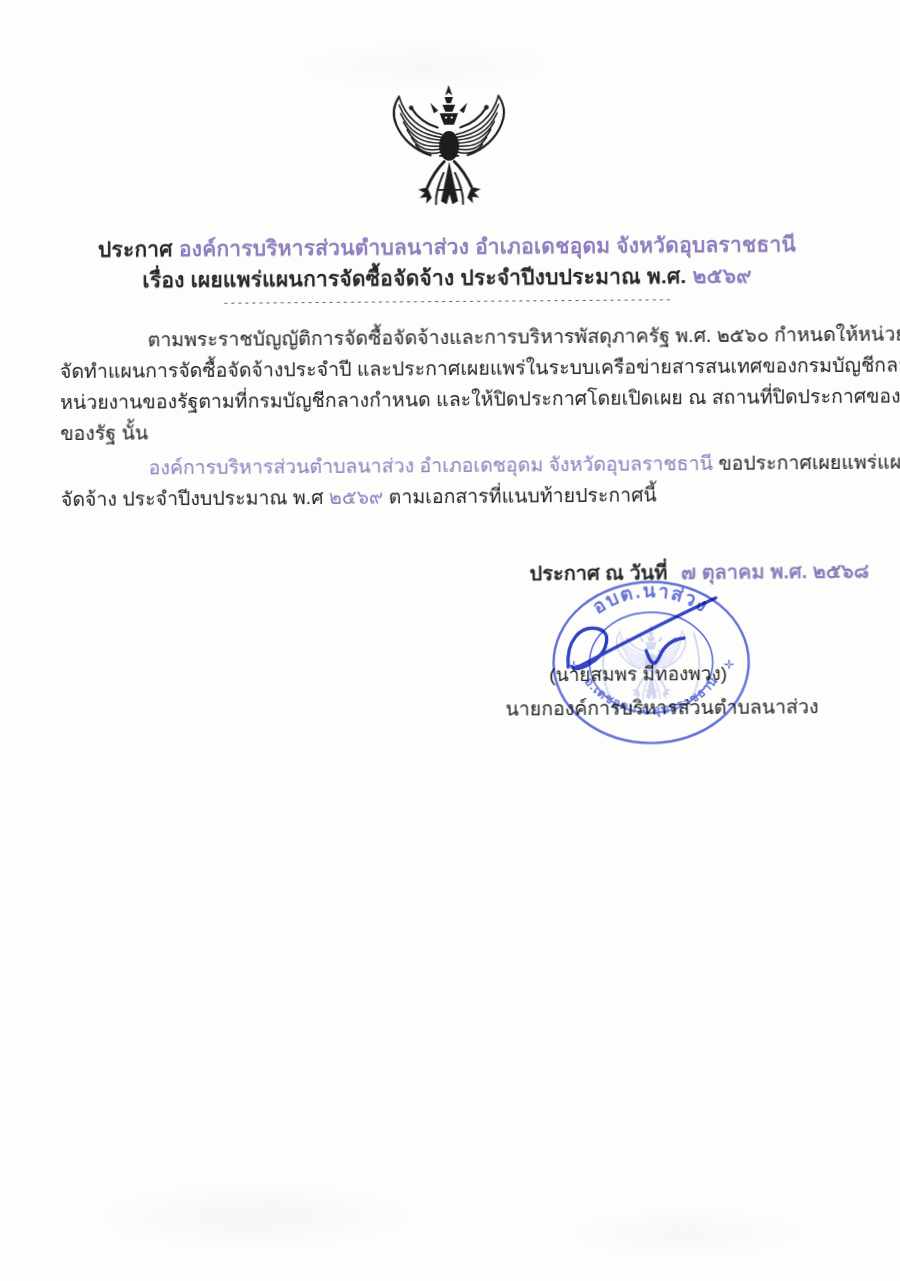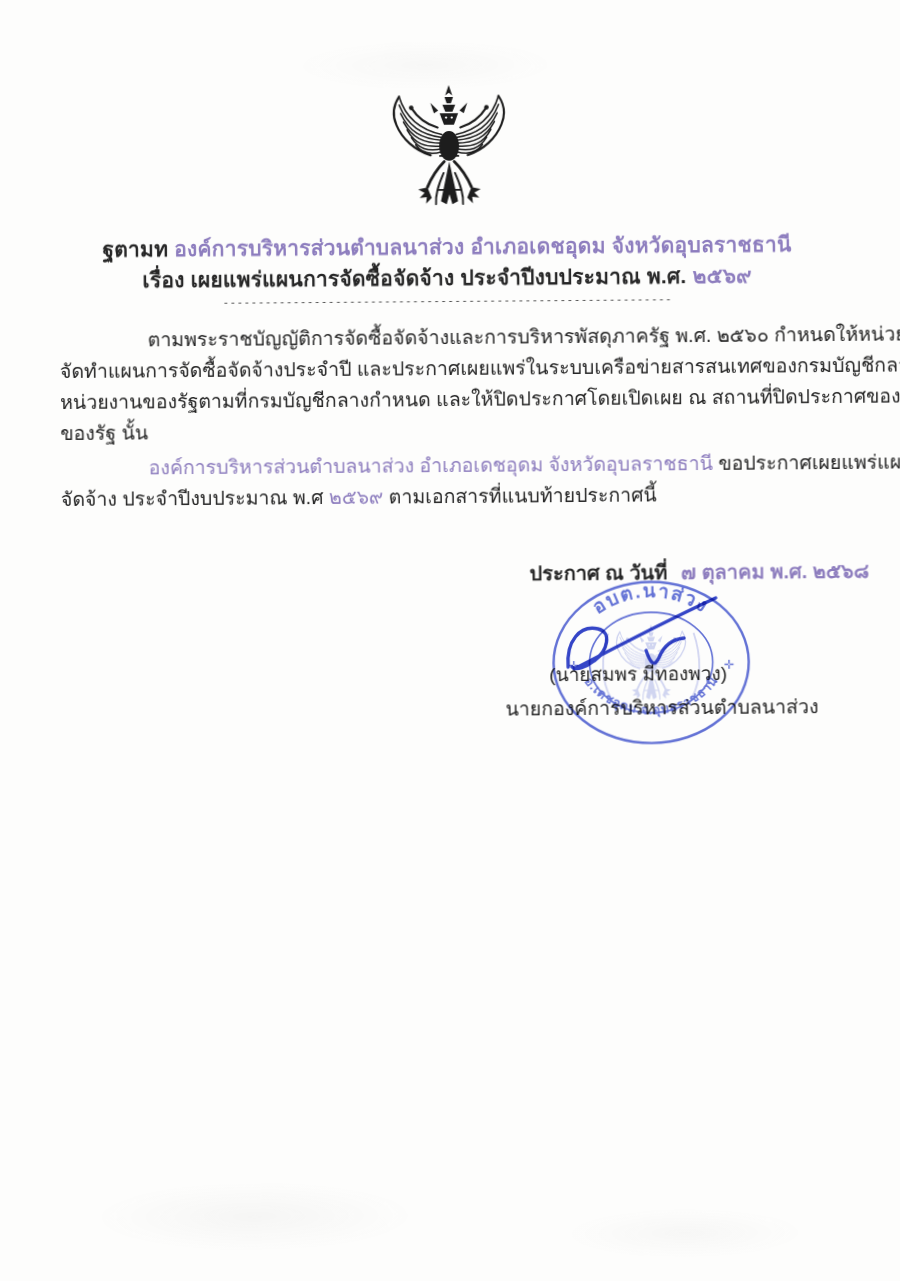--- a/index.html
+++ b/index.html
@@ -89,21 +89,21 @@
         <g fill="#ffffff" stroke="none">
           <circle cx="96" cy="50" r="1.6"></circle>
           <circle cx="104" cy="50" r="1.6"></circle>
         </g>
       </g>
     </defs>
     <use href="#garuda"></use>
   </svg>
 
   <div class="abs center title-line" style="top:230px;">
-    <span class="t-black">ฐตามท</span>
+    <span class="t-black">ประกาศ</span>
     <span class="t-purple">องค์การบริหารส่วนตำบลนาส่วง อำเภอเดชอุดม จังหวัดอุบลราชธานี</span>
   </div>
   <div class="abs center title-line" style="top:261px;">
     <span class="t-black">เรื่อง</span>
     <span class="t-black">เผยแพร่แผนการจัดซื้อจัดจ้าง ประจำปีงบประมาณ พ.ศ.</span>
     <span class="t-purple">๒๕๖๙</span>
   </div>
   <div class="abs center divider" style="top:294px;">----------------------------------------------------------------</div>
 
   <div class="abs para" style="top:322px;">

